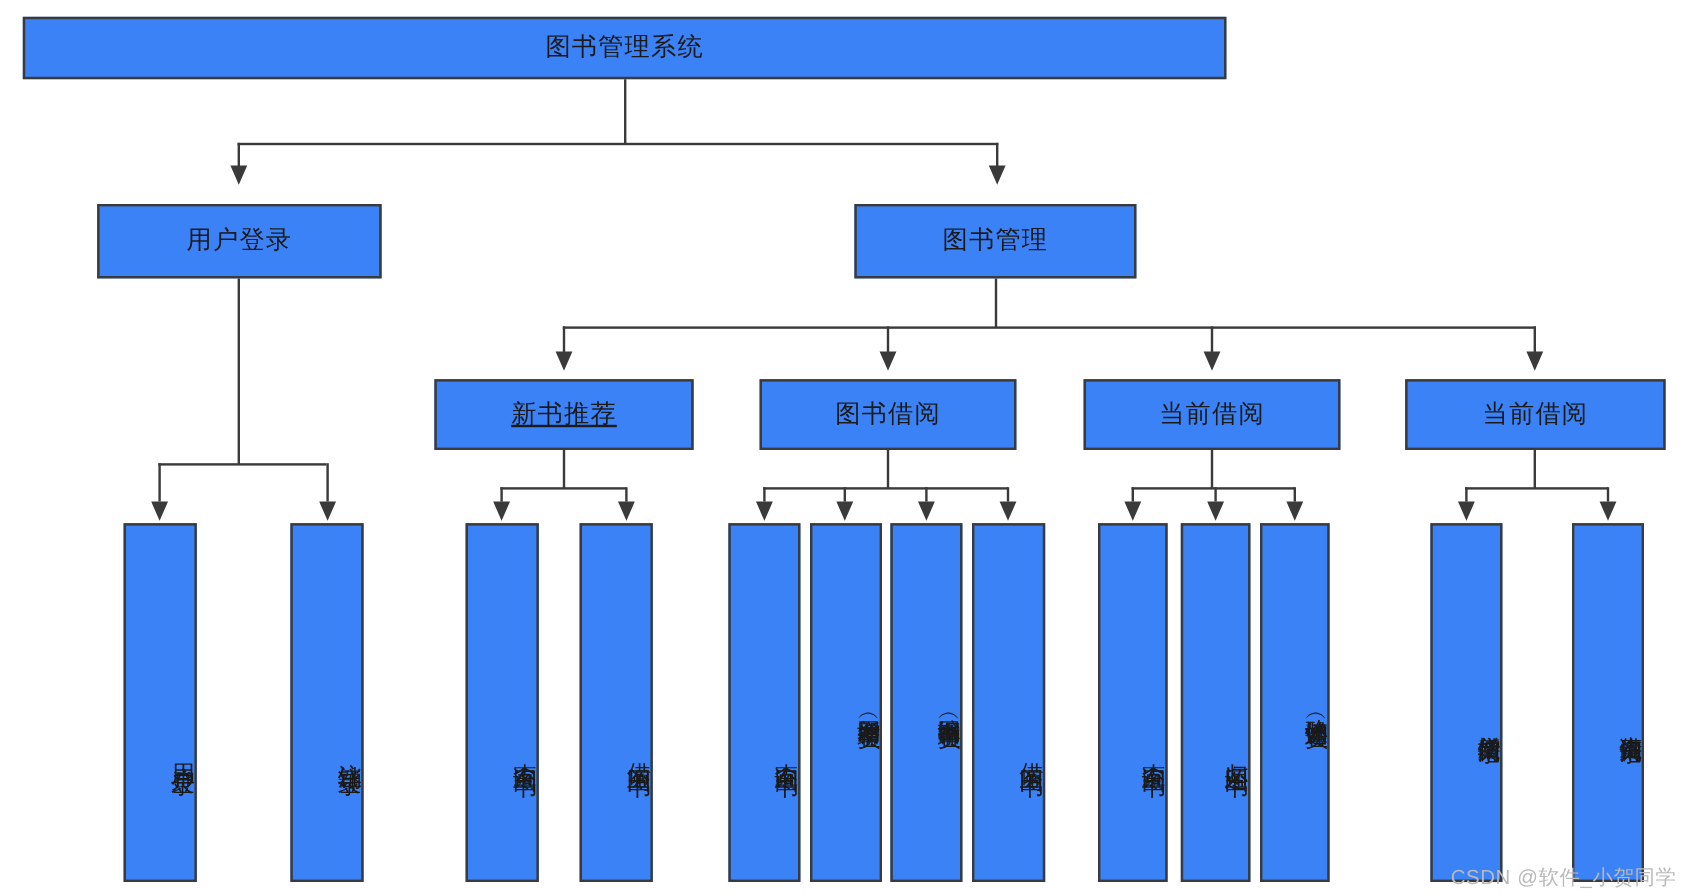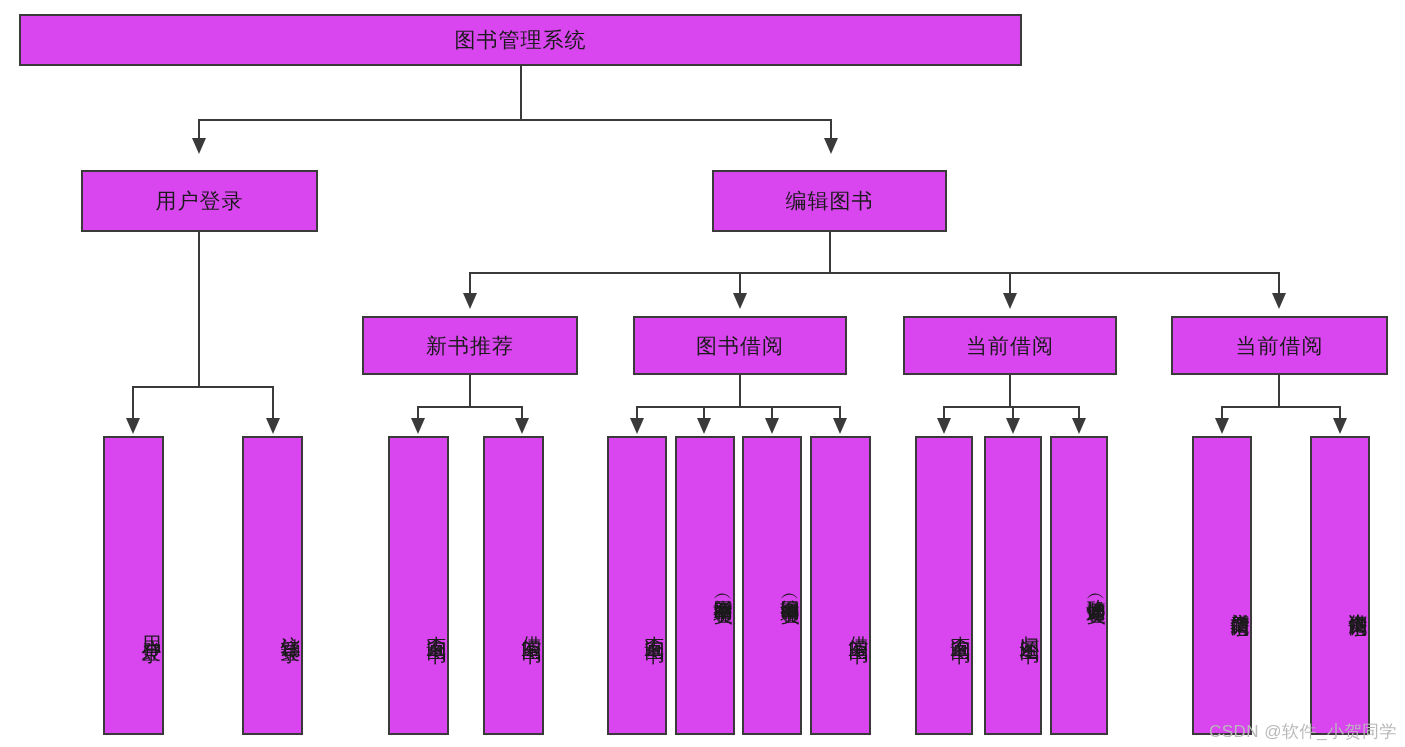--- a/index.html
+++ b/index.html
@@ -16,21 +16,21 @@
     width: 1405px;
     height: 747px;
     background: #ffffff;
     overflow: hidden;
   }
   
   .node {
     position: absolute;
     box-sizing: border-box;
     border: 2px solid #3a3a3a;
-    background: #d946ef;
+    background: #3b82f6;
     display: flex;
     align-items: center;
     justify-content: center;
     color: #1a1a1a;
     z-index: 3;
   }
   .node.horiz {
     font-size: 21px;
     letter-spacing: 1px;
     line-height: 1.2;
@@ -102,42 +102,42 @@
   <div class="vline" style="left:198px; top:119px; height:20px;"></div>
   <div class="vline" style="left:830px; top:119px; height:20px;"></div>
   <div class="arrow" style="left:192px; top:138px;"></div>
   <div class="arrow" style="left:824px; top:138px;"></div>
 
   <div class="node horiz" style="left:81px; top:170px; width:237px; height:62px;">
     <span class="label">用户登录</span>
   </div>
 
   <div class="node horiz" style="left:712px; top:170px; width:235px; height:62px;">
-    <span class="label">编辑图书</span>
+    <span class="label">图书管理</span>
   </div>
 
   <div class="vline" style="left:198px; top:232px; height:155px;"></div>
   <div class="hline" style="left:132px; top:386px; width:140px;"></div>
   <div class="vline" style="left:132px; top:386px; height:32px;"></div>
   <div class="vline" style="left:272px; top:386px; height:32px;"></div>
   <div class="arrow" style="left:126px; top:418px;"></div>
   <div class="arrow" style="left:266px; top:418px;"></div>
 
   <div class="vline" style="left:829px; top:232px; height:41px;"></div>
   <div class="hline" style="left:469px; top:272px; width:811px;"></div>
   <div class="vline" style="left:469px; top:272px; height:22px;"></div>
   <div class="vline" style="left:739px; top:272px; height:22px;"></div>
   <div class="vline" style="left:1009px; top:272px; height:22px;"></div>
   <div class="vline" style="left:1278px; top:272px; height:22px;"></div>
   <div class="arrow" style="left:463px; top:293px;"></div>
   <div class="arrow" style="left:733px; top:293px;"></div>
   <div class="arrow" style="left:1003px; top:293px;"></div>
   <div class="arrow" style="left:1272px; top:293px;"></div>
 
-  <div class="node horiz" style="left:362px; top:316px; width:216px; height:59px;">
+  <div class="node horiz" style="left:362px; top:316px; width:216px; height:59px;text-decoration:underline;">
     <span class="label">新书推荐</span>
   </div>
   <div class="node horiz" style="left:633px; top:316px; width:214px; height:59px;">
     <span class="label">图书借阅</span>
   </div>
   <div class="node horiz" style="left:903px; top:316px; width:214px; height:59px;">
     <span class="label">当前借阅</span>
   </div>
   <div class="node horiz" style="left:1171px; top:316px; width:217px; height:59px;">
     <span class="label">当前借阅</span>

